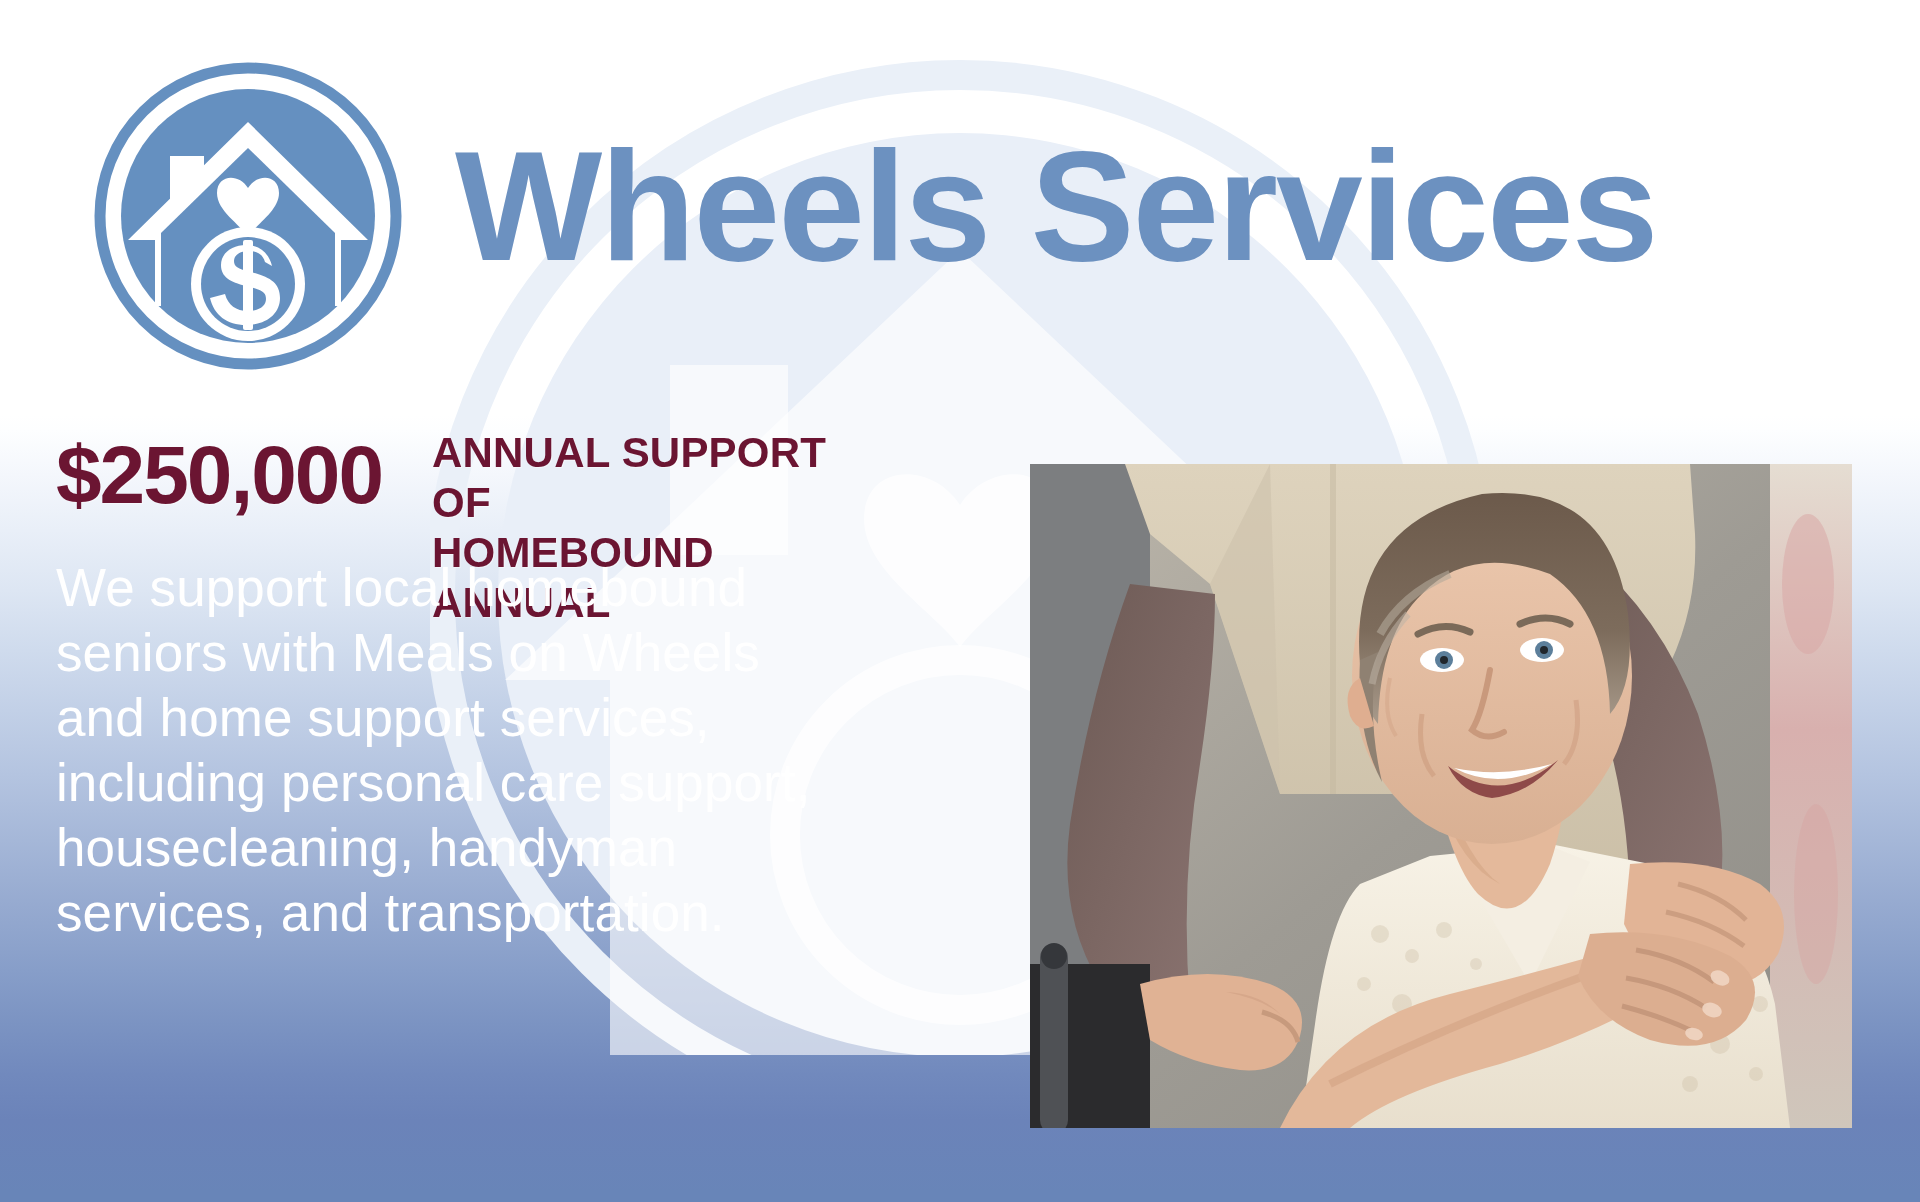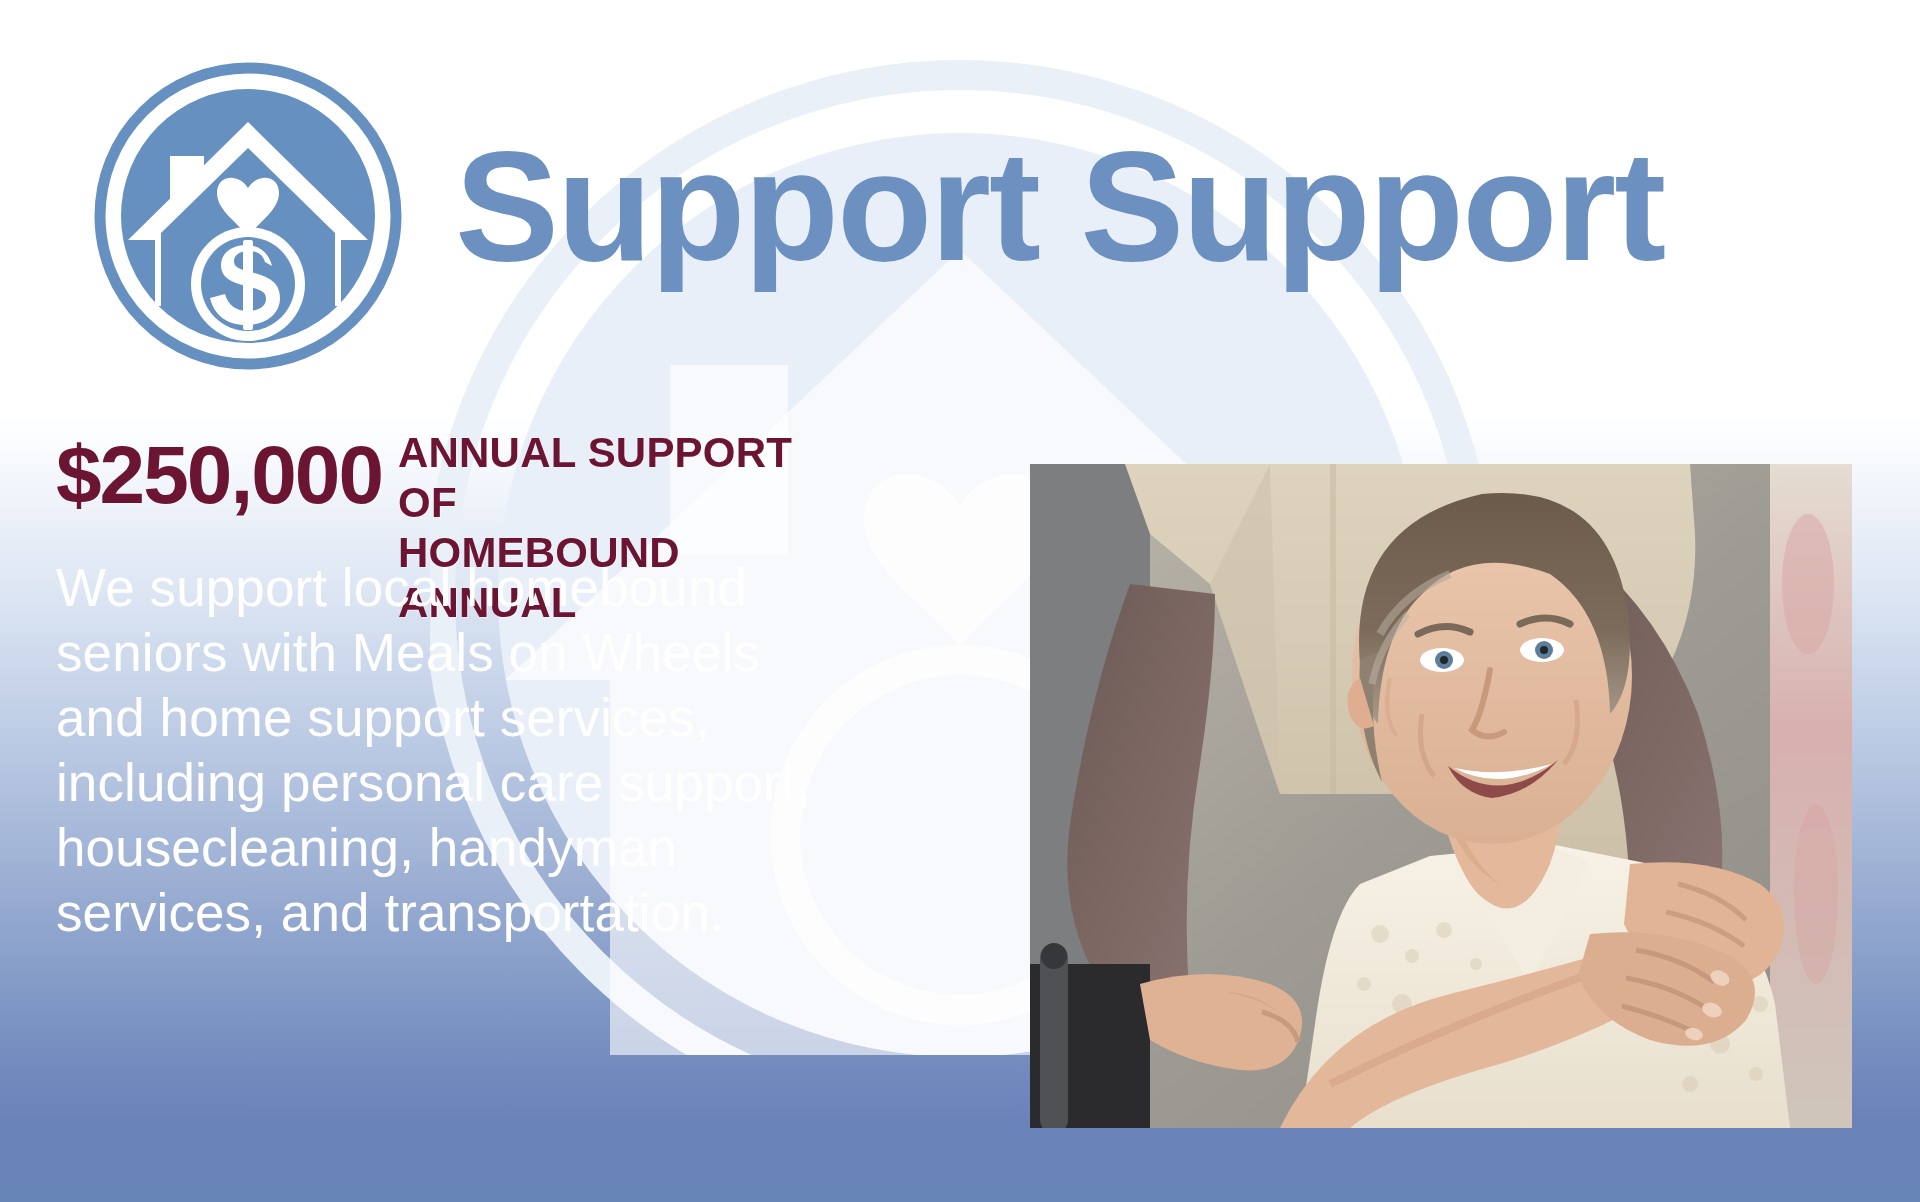--- a/index.html
+++ b/index.html
@@ -84,38 +84,39 @@
   }
 
   
   .stat-row {
     position: absolute;
     left: 56px;
     top: 420px;
     width: 800px;
     display: flex;
     align-items: flex-start;
+    gap: 26px;
   }
   .stat-amount {
     font-size: 82px;
     line-height: 82px;
     font-weight: 700;
     color: #6b1532;
     letter-spacing: -2px;
     margin-top: 14px;
     flex: 0 0 auto;
     text-shadow: 1px 1px 0 rgba(255,255,255,0.45);
   }
   .stat-caption {
     font-size: 42px;
     line-height: 50px;
     font-weight: 700;
     color: #6b1532;
     letter-spacing: 0.2px;
-    margin-left: 16px;
+    margin-left: 24px;
     margin-top: 8px;
     flex: 1 1 auto;
     text-shadow: 1px 1px 0 rgba(255,255,255,0.45);
   }
 
   
   .body-copy {
     position: absolute;
     left: 56px;
     top: 555px;
@@ -209,21 +210,21 @@
           </g>
         </mask>
       </defs>
 
       <circle cx="156" cy="156" r="148" fill="none" stroke="#6590c0" stroke-width="11"></circle>
 
       <circle cx="156" cy="156" r="130" fill="#6590c0" mask="url(#logoMask)"></circle>
     </svg>
   </div>
 
-  <div class="page-title">Support Support</div>
+  <div class="page-title">Wheels Services</div>
 
   <div class="stat-row">
     <div class="stat-amount">$250,000</div>
     <div class="stat-caption">
       <div>ANNUAL SUPPORT OF</div>
       <div>HOMEBOUND ANNUAL</div>
     </div>
   </div>
 
   <div class="body-copy">We support local homebound seniors with Meals on Wheels and home support services, including personal care support, housecleaning, handyman services, and transportation.</div>

